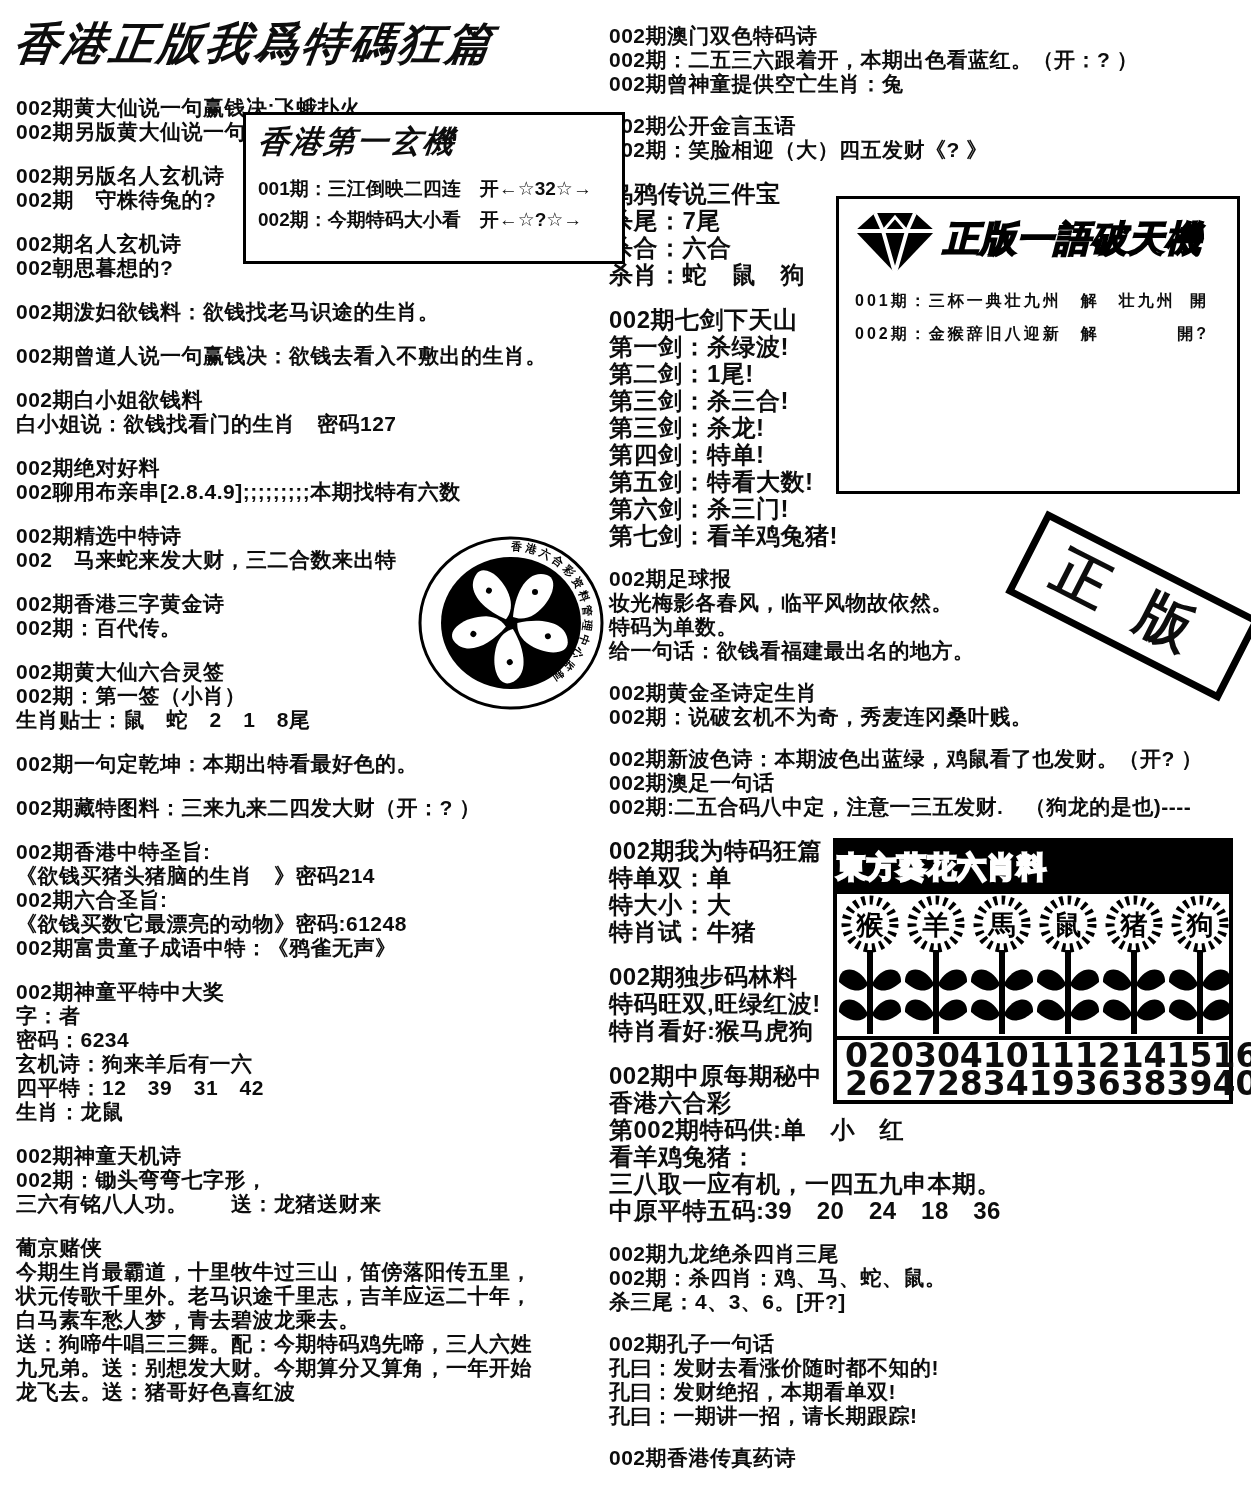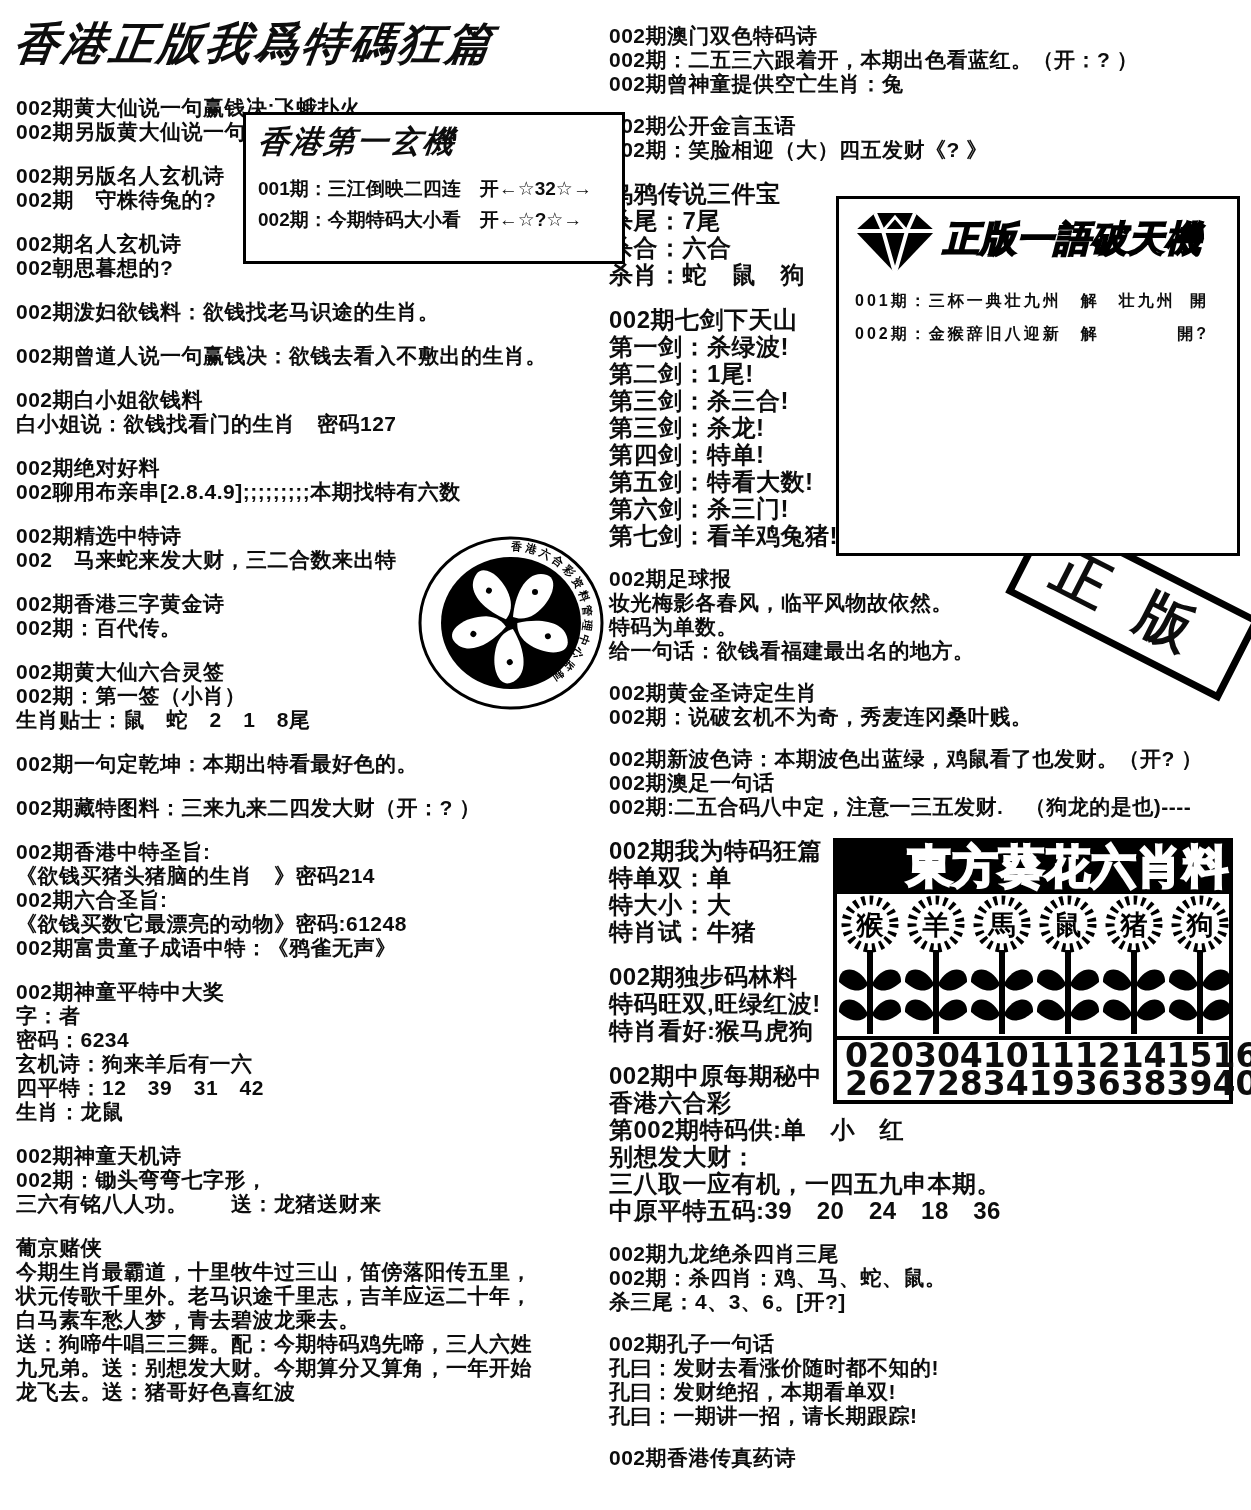--- a/index.html
+++ b/index.html
@@ -12,38 +12,38 @@
   #page-title{position:absolute;left:14px;top:14px;font-size:45px;font-style:italic;
               letter-spacing:3px;transform:skewX(-8deg);white-space:nowrap;}
   #left-col{position:absolute;left:16px;top:96px;width:590px;}
   #mid-col{position:absolute;left:609px;top:24px;width:642px;}
   
   #mystery-box{position:absolute;left:243px;top:112px;width:352px;height:134px;border:3px solid #000;
                background:#fff;padding:6px 12px;z-index:6;}
   #mystery-title{font-size:31px;font-style:italic;letter-spacing:2px;margin-bottom:10px;transform:skewX(-6deg);}
   .mystery-line{font-size:19px;line-height:31px;white-space:nowrap;}
   
-  #tianji-box{position:absolute;left:836px;top:196px;width:404px;height:360px;border:3px solid #000;
+  #tianji-box{position:absolute;left:836px;top:196px;width:404px;height:298px;border:3px solid #000;
               background:#fff;z-index:6;padding:8px 10px;box-sizing:border-box;text-align:right;}
   #tianji-head{display:flex;align-items:flex-start;}
   #tianji-title{font-size:36px;letter-spacing:1px;color:#fff;-webkit-text-stroke:2px #000;
                 text-shadow:0 0 1px #000;font-style:italic;margin:8px 0 0 2px;white-space:nowrap;}
   .tianji-line{display:flex;justify-content:space-between;font-size:16px;margin:12px 18px 0 6px;
                letter-spacing:3px;white-space:nowrap;}
   
   #stamp{position:absolute;left:1013px;top:560px;width:210px;height:78px;border:7px solid #000;
          display:flex;align-items:center;justify-content:center;font-size:56px;letter-spacing:38px;
          padding-left:16px;transform:rotate(27deg);background:#fff;z-index:4;white-space:nowrap;}
   
   #seal{position:absolute;left:416px;top:534px;z-index:3;}
   
   #sunflower-box{position:absolute;left:833px;top:838px;width:400px;height:266px;border:4px solid #000;
                  background:#fff;z-index:6;display:flex;flex-direction:column;box-sizing:border-box;}
-  #sunflower-title{background:#000;color:#737373;-webkit-text-stroke:2.5px #fff;text-align:right;
-                   font-size:45px;line-height:50px;height:52px;letter-spacing:1px;white-space:nowrap;}
+  #sunflower-title{background:#000;color:#737373;-webkit-text-stroke:2.5px #fff;text-align:left;
+                   font-size:29px;line-height:50px;height:52px;letter-spacing:1px;white-space:nowrap;}
   #flowers{display:block;margin:0 auto;}
   #numbers{border-top:4px solid #000;padding:2px 8px 2px 8px;}
   .numrow{display:flex;justify-content:space-between;font-size:33px;line-height:28px;
           font-family:"DejaVu Sans","Liberation Sans",sans-serif;}
 </style>
 </head>
 <body>
 
 <div id="page">
 
@@ -175,21 +175,21 @@
       </div>
       <div class="block big">
         <div class="line">002期独步码林料</div>
         <div class="line">特码旺双,旺绿红波!</div>
         <div class="line">特肖看好:猴马虎狗</div>
       </div>
       <div class="block big">
         <div class="line">002期中原每期秘中</div>
         <div class="line">香港六合彩</div>
         <div class="line">第002期特码供:单　小　红</div>
-        <div class="line">别想发大财：</div>
+        <div class="line">看羊鸡兔猪：</div>
         <div class="line">三八取一应有机，一四五九申本期。</div>
         <div class="line">中原平特五码:39　20　24　18　36</div>
       </div>
       <div class="block">
         <div class="line">002期九龙绝杀四肖三尾</div>
         <div class="line">002期：杀四肖：鸡、马、蛇、鼠。</div>
         <div class="line">杀三尾：4、3、6。[开?]</div>
       </div>
       <div class="block">
         <div class="line">002期孔子一句话</div>

